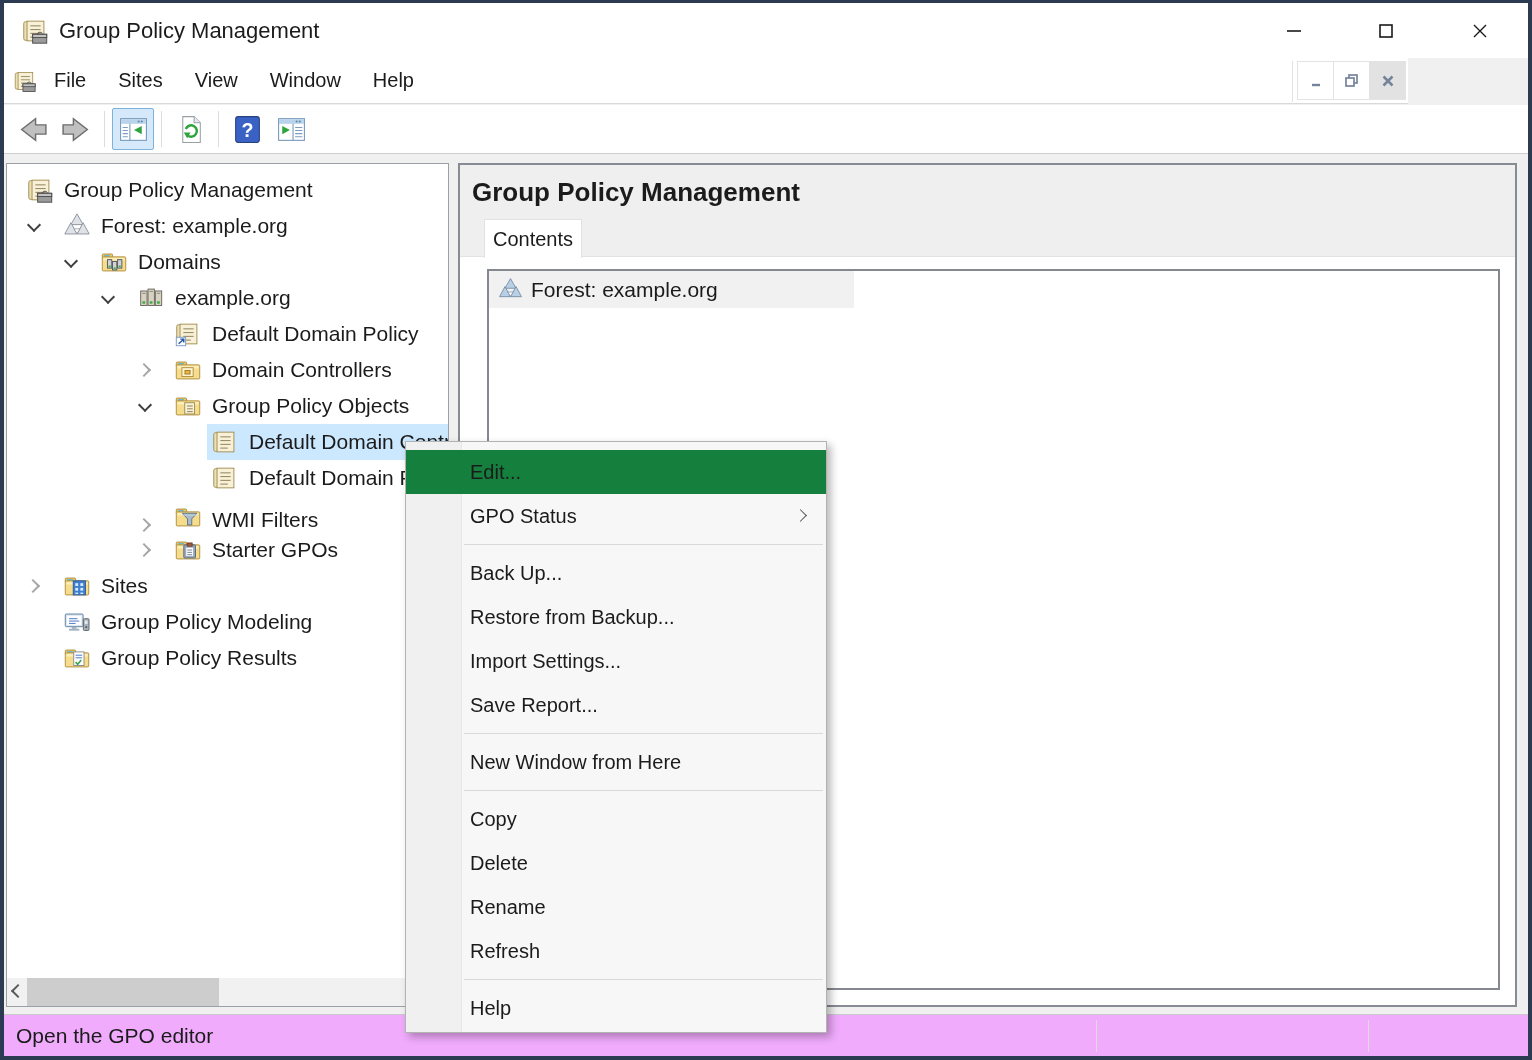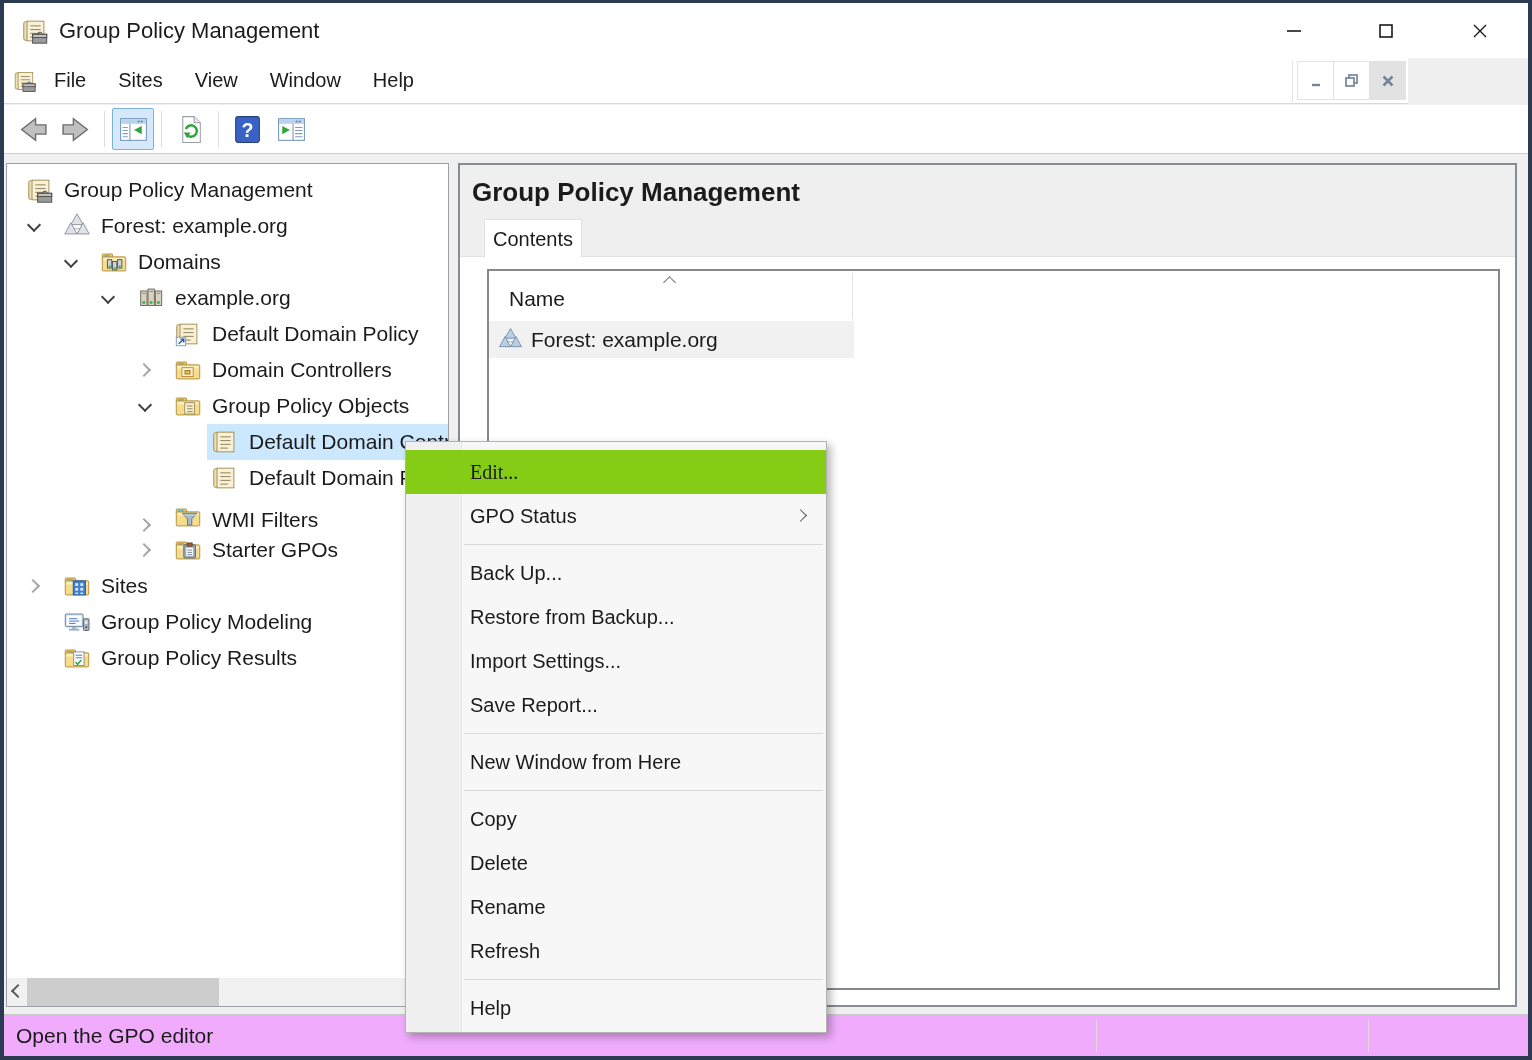--- a/index.html
+++ b/index.html
@@ -378,43 +378,38 @@
         <span class="thumb"></span>
       </div>
     </div>
 
     <div class="right-pane">
       <div class="pane-header">
         <div class="pane-title">Group Policy Management</div>
         <div class="tab">Contents</div>
       </div>
       <div class="listbox">
-        <div class="lv-header">
-          <span class="sort-chev"></span>
-          <span class="coltext">Name</span>
-          <span class="coldiv"></span>
-        </div>
         <div class="lv-row" id="forest-row" style="background: rgb(241, 241, 241);">
           <span class="licon" id="forest-row-icon"><svg class="" viewBox="0 0 32 32" width="100%" height="100%">
                 <g fill="#b9cfe6" stroke="#71879e">
                   <polygon points="16,3 9.5,14.5 22.5,14.5"></polygon>
                   <polygon points="9.5,12.5 3,24.5 16,24.5"></polygon>
                   <polygon points="22.5,12.5 16,24.5 29,24.5"></polygon>
                 </g>
                 <polygon points="12.8,19 19.2,19 16,24" fill="#ffffff" stroke="#71879e" stroke-width="0.8"></polygon>
               </svg></span>
           <span>Forest: example.org</span>
         </div>
       </div>
     </div>
   </div>
 
   <div class="cmenu" id="ctxmenu">
     <div class="gutter"></div>
-  <div class="citem" style="background: #84cc16; font-family: Liberation Serif, serif;">
+  <div class="citem" style="background: #15803d;">
         <span>Edit...</span>
       </div>
       <div class="citem">
         <span>GPO Status</span>
         <span class="subarrow"></span>
       </div>
       <div class="csep"></div>
       <div class="citem">
         <span>Back Up...</span>
       </div>

